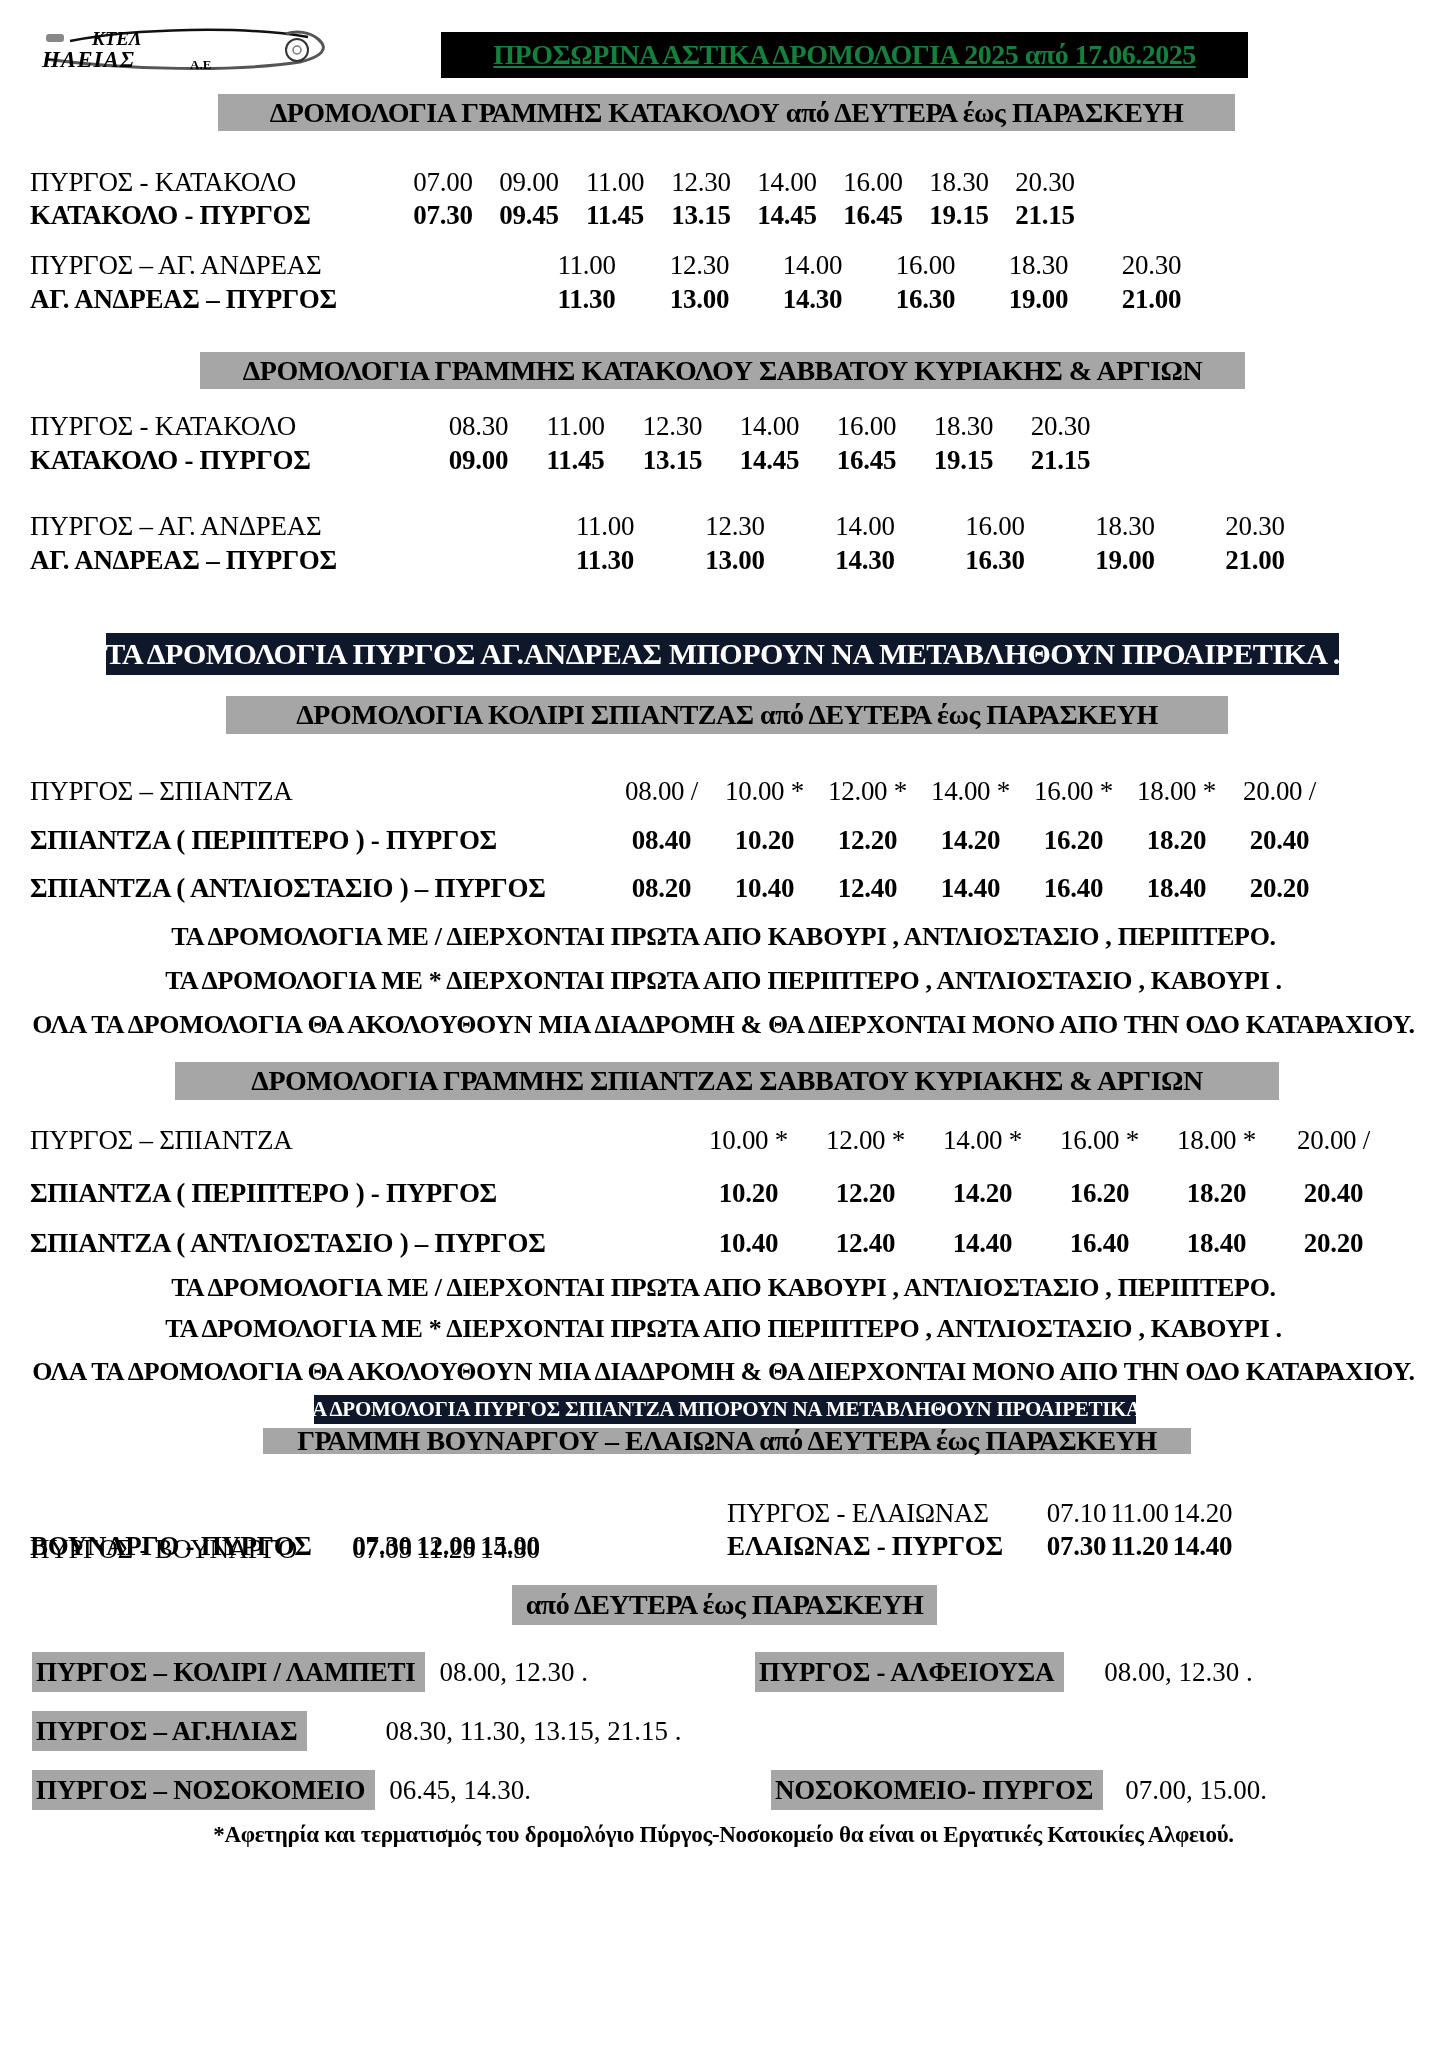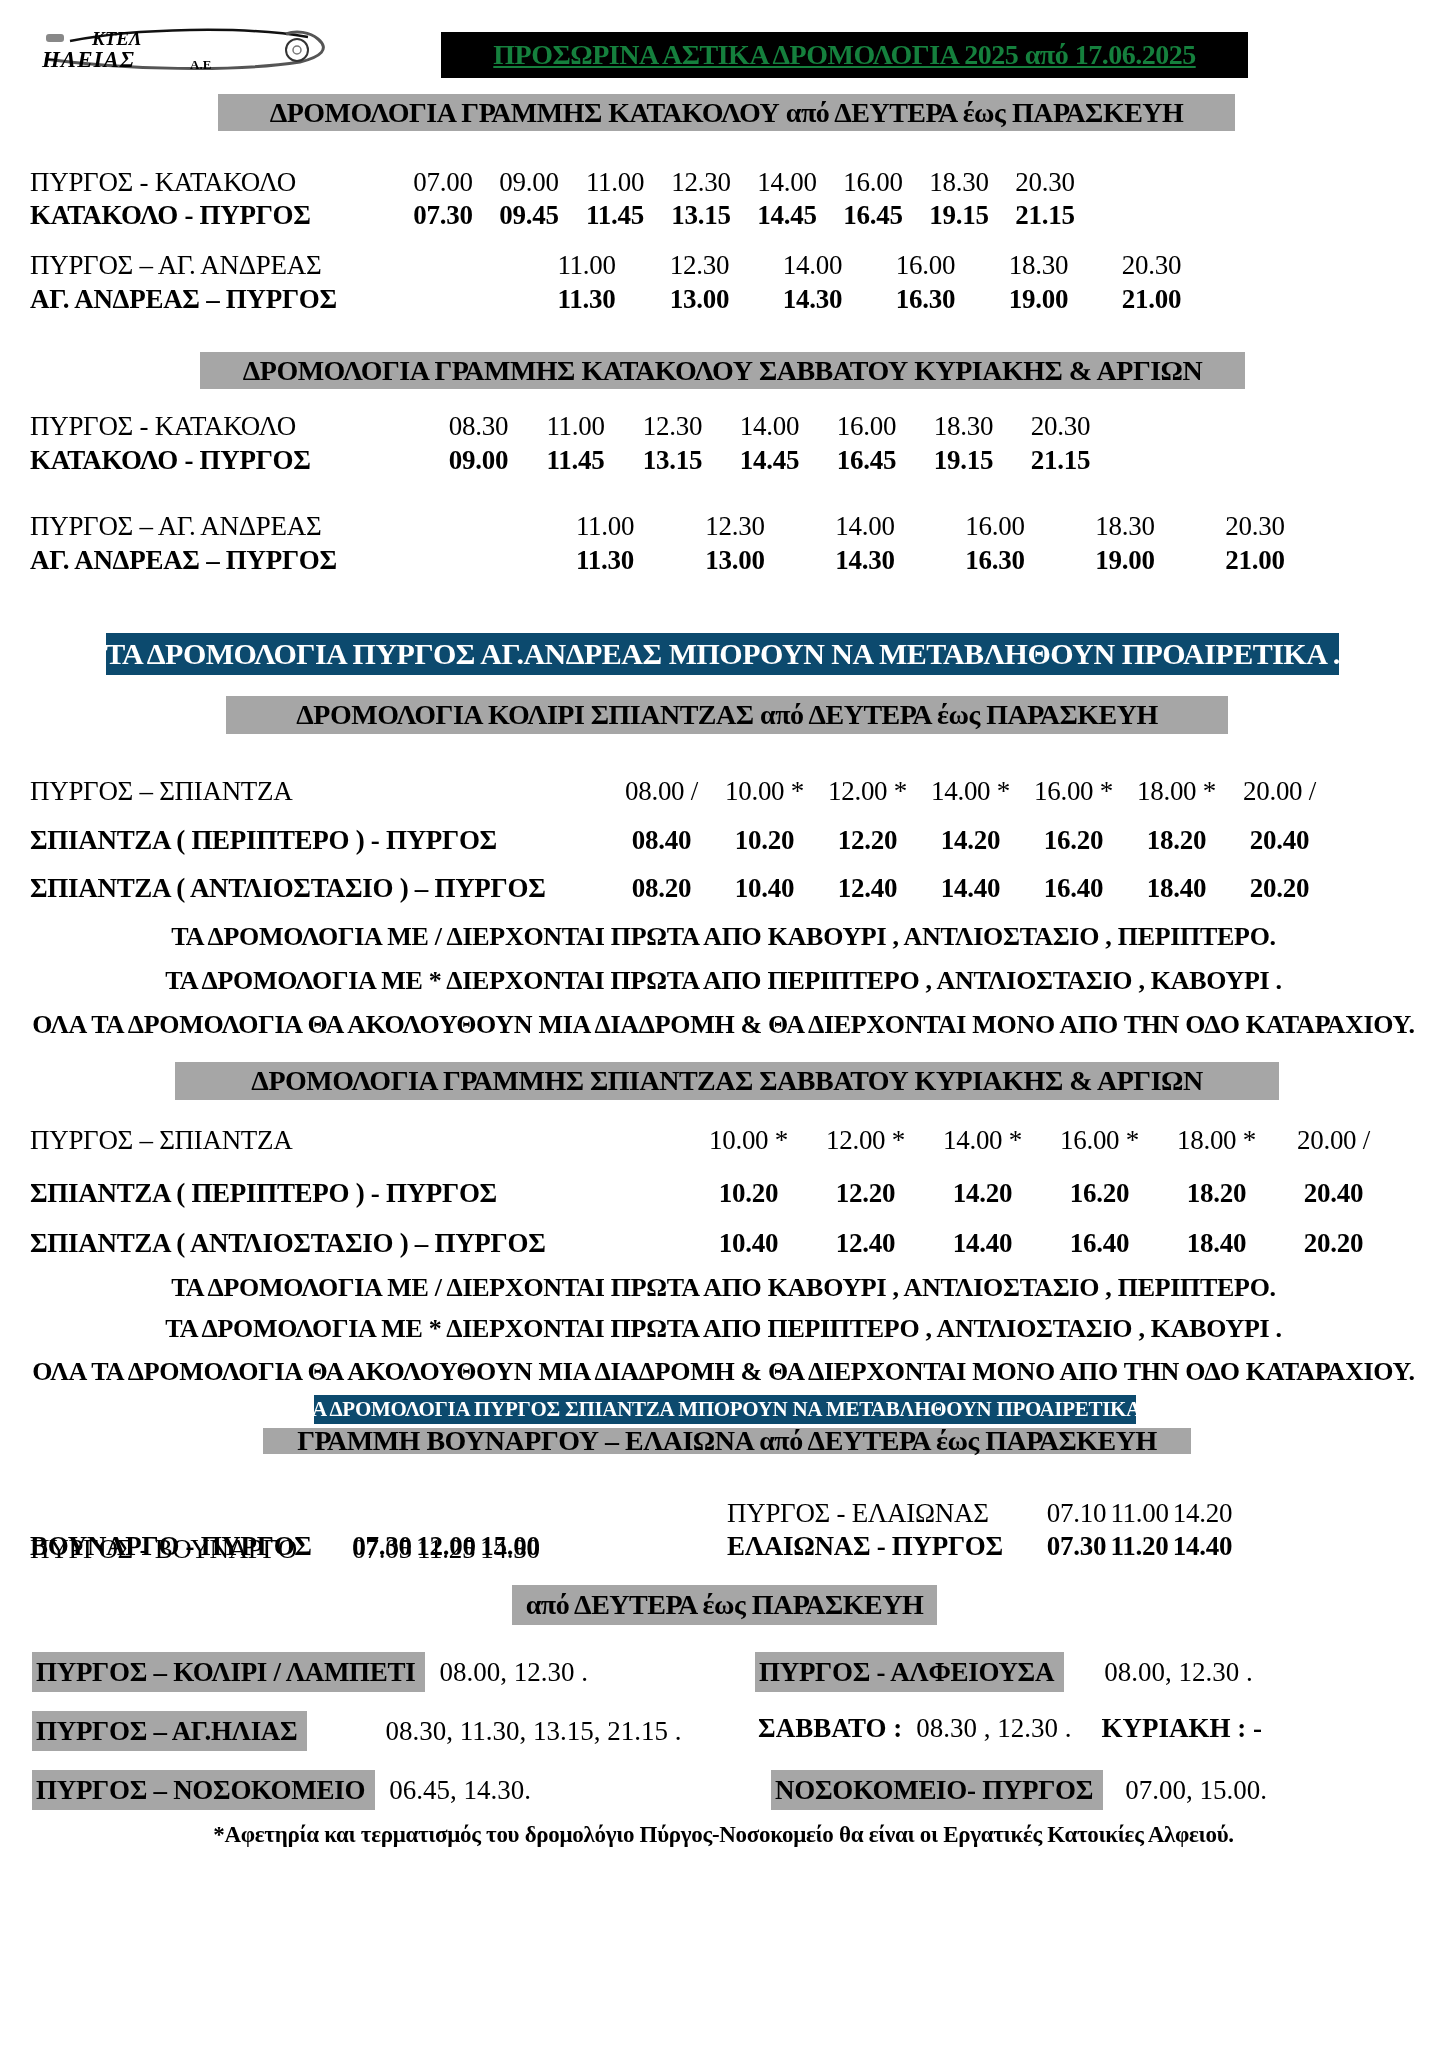--- a/index.html
+++ b/index.html
@@ -23,21 +23,21 @@
   }
   
   .banner {
     background:#a6a6a6;
     display:flex; align-items:center; justify-content:center;
     font-weight:bold; font-size:28px; letter-spacing:-0.5px;
     white-space:nowrap; color:#000;
   }
   
   .notice {
-    background:#0c4a6e; color:#fff;
+    background:#0f172a; color:#fff;
     display:flex; align-items:center; justify-content:center;
     font-weight:bold; white-space:nowrap;
   }
   .notice.big   { font-size:30px; letter-spacing:-0.5px; }
   .notice.small { font-size:21px; letter-spacing:-0.3px; }
   
   .row {
     left:30px; display:flex; align-items:baseline;
     font-size:27px; line-height:33px; letter-spacing:-0.3px; white-space:nowrap;
   }
@@ -328,25 +328,20 @@
   </div>
   <div class="abs bottomrow" style="left:755px; top:1652px;">
     <span class="hl">ΠΥΡΓΟΣ -  ΑΛΦΕΙΟΥΣΑ</span>
     <span class="bt" style="margin-left:40px;">08.00,  12.30 .</span>
   </div>
 
   <div class="abs bottomrow" style="left:32px; top:1711px;">
     <span class="hl">ΠΥΡΓΟΣ – ΑΓ.ΗΛΙΑΣ</span>
     <span class="bt" style="margin-left:78px;">08.30, 11.30, 13.15, 21.15 .</span>
   </div>
-  <div class="abs bottomrow" style="left:758px; top:1711px;">
-    <span class="bold-txt">ΣΑΒΒΑΤΟ :</span>
-    <span class="bt">08.30 , 12.30 .</span>
-    <span class="bold-txt" style="margin-left:30px;">ΚΥΡΙΑΚΗ : -</span>
-  </div>
 
   <div class="abs bottomrow" style="left:32px; top:1770px;">
     <span class="hl">ΠΥΡΓΟΣ – ΝΟΣΟΚΟΜΕΙΟ</span>
     <span class="bt">06.45, 14.30.</span>
   </div>
   <div class="abs bottomrow" style="left:771px; top:1770px;">
     <span class="hl">ΝΟΣΟΚΟΜΕΙΟ- ΠΥΡΓΟΣ</span>
     <span class="bt" style="margin-left:22px;">07.00,   15.00.</span>
   </div>
 

